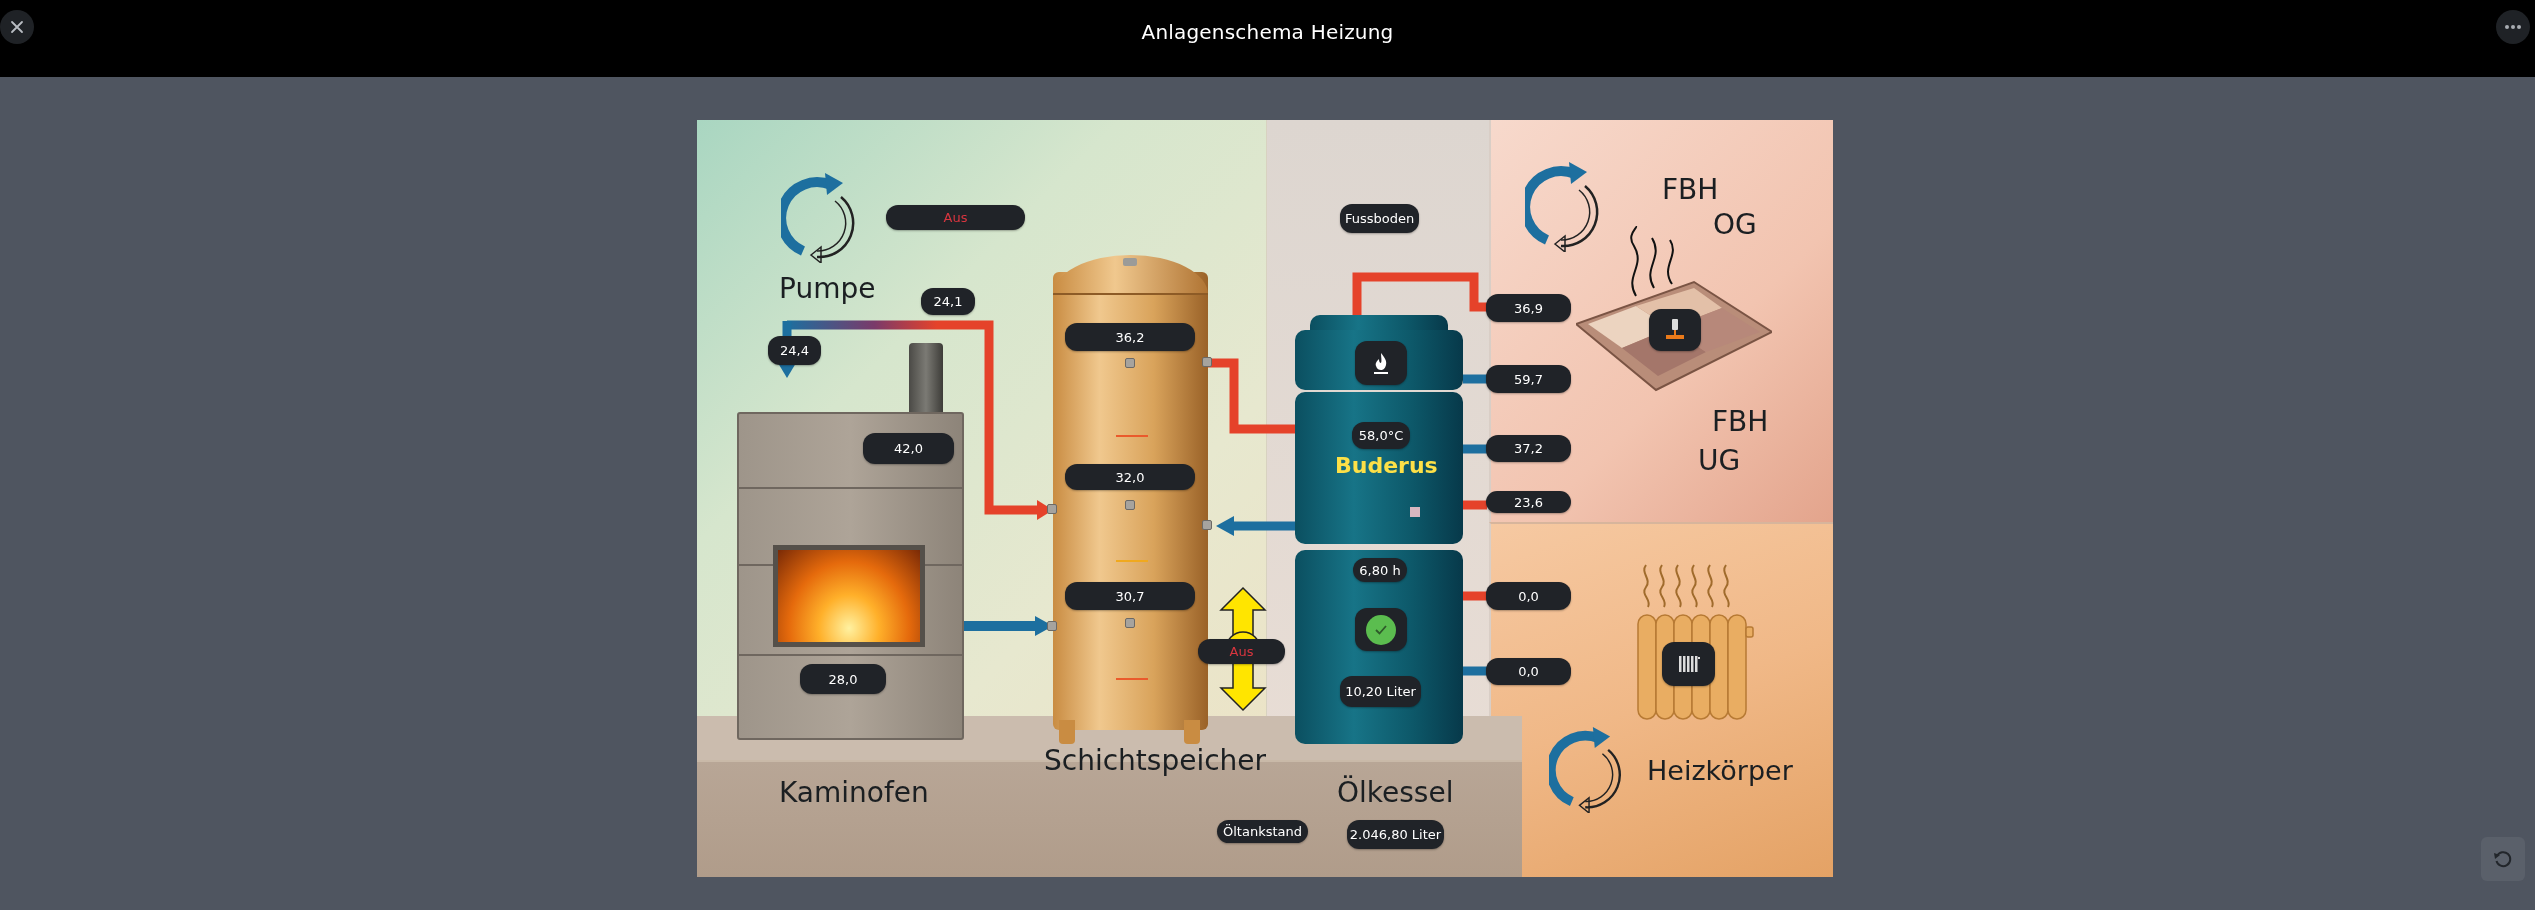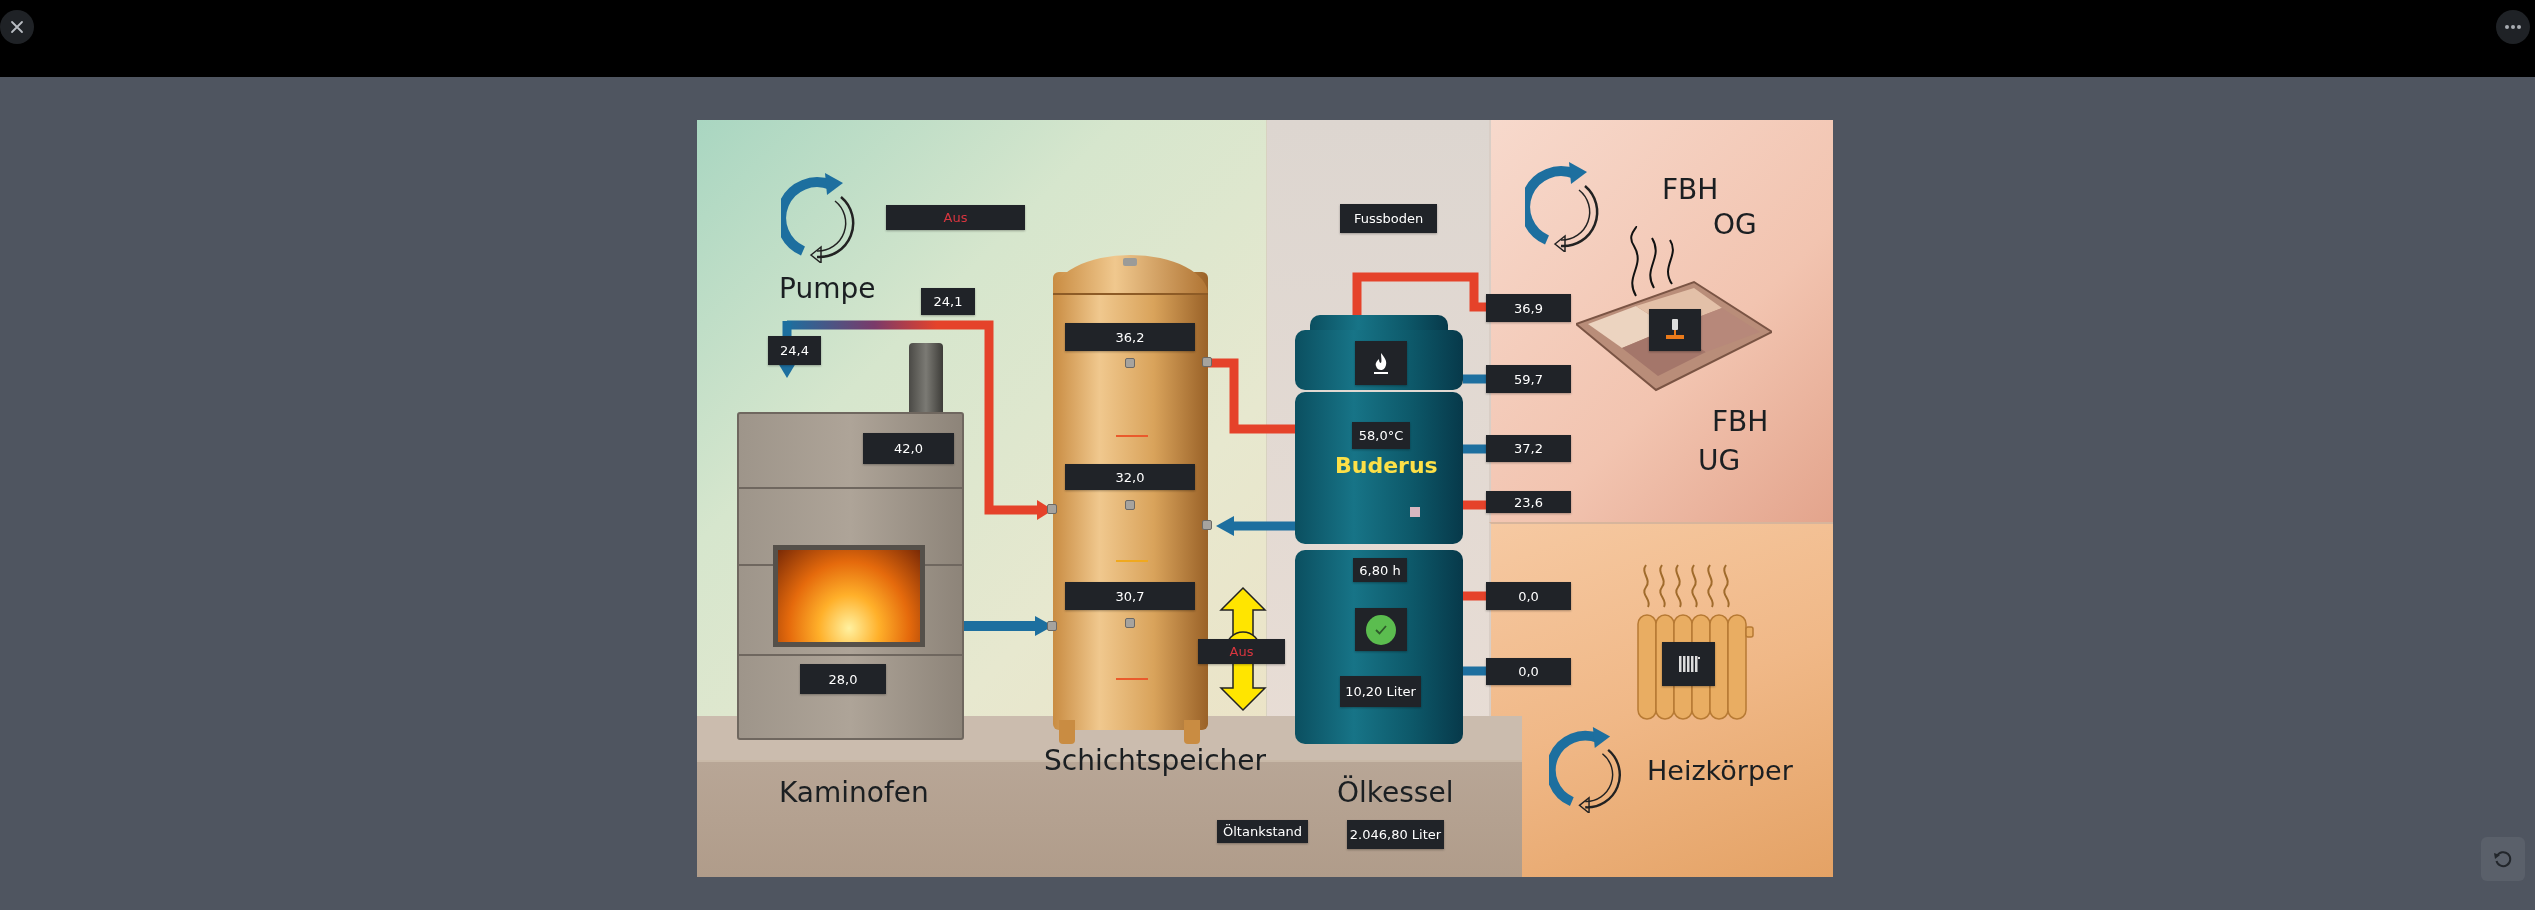--- a/index.html
+++ b/index.html
@@ -10,21 +10,21 @@
   .reset-btn{position:absolute;left:2481px;top:837px;width:44px;height:44px;border-radius:6px;background:#5a606a;display:flex;align-items:center;justify-content:center;cursor:pointer}
 
   .scene{position:absolute;left:697px;top:120px;width:1136px;height:757px;overflow:hidden}
   .bg-left{position:absolute;left:0;top:0;width:569px;height:640px;background:linear-gradient(135deg,#a9d6c1 0%,#d6e6cd 35%,#e7e8cf 70%,#ece3c6 100%)}
   .bg-mid{position:absolute;left:569px;top:0;width:223px;height:640px;background:linear-gradient(180deg,#ddd6d0 0%,#e8ddd5 100%);border-left:1px solid #d8d2c0}
   .bg-right-top{position:absolute;left:792px;top:0;width:344px;height:402px;background:linear-gradient(135deg,#f7d9cc 0%,#f2c4b0 60%,#e3a48c 100%);border-left:2px solid #d9cec6}
   .bg-right-bot{position:absolute;left:792px;top:402px;width:344px;height:355px;background:linear-gradient(160deg,#f6c9a2 0%,#f0b887 50%,#e4a265 100%);border-top:2px solid #d7b59c;border-left:2px solid #d9cec6}
   .floor{position:absolute;left:0;top:596px;width:825px;height:44px;background:#cbbcae}
   .ledge{position:absolute;left:0;top:640px;width:825px;height:117px;background:linear-gradient(180deg,#b8a696 0%,#b09c8a 100%);border-top:2px solid #c9b9a8}
 
-  .dbox{position:absolute;background:#202328;border-radius:0;color:#fff;font-size:13px;display:flex;align-items:center;justify-content:center;box-shadow:0 1px 2px rgba(0,0,0,.3)}
+  .dbox{position:absolute;background:#202328;border-radius:12px;color:#fff;font-size:13px;display:flex;align-items:center;justify-content:center;box-shadow:0 1px 2px rgba(0,0,0,.3)}
   .dbox.red{color:#d9353f}
   .label{position:absolute;color:#1b1f22;white-space:nowrap}
   .big{font-size:28px}
 
   .stove{position:absolute;left:40px;top:292px;width:227px;height:328px;background:linear-gradient(90deg,#9e958a,#aea498 50%,#8d8479);border:2px solid #6f675f;border-radius:3px}
   .stove .band{position:absolute;left:0;right:0;height:2px;background:#6f675f}
   .chimney{position:absolute;left:212px;top:223px;width:34px;height:70px;background:linear-gradient(90deg,#4b4a46,#7b7a74 50%,#3d3c38);border-radius:4px 4px 0 0}
   .firewin{position:absolute;left:76px;top:425px;width:152px;height:102px;background:#3b3732;border:5px solid #55504a;overflow:hidden}
   .firewin .fire{position:absolute;inset:0;background:radial-gradient(ellipse at 50% 85%,#fff1a0 0%,#ffb02a 30%,#e56a0c 60%,#7a2a06 100%)}
 
@@ -41,20 +41,21 @@
 </style>
 </head>
 <body>
 
 <div class="topbar">
   <div class="round-btn" style="left:0px;top:10px">
     <svg width="14" height="14" viewBox="0 0 14 14">
         <path d="M2 2L12 12M12 2L2 12" stroke="#b8bcc2" stroke-width="1.8" stroke-linecap="round"></path>
       </svg>
   </div>
+  <div class="title">Anlagenschema Heizung</div>
   <div class="round-btn" style="left:2496px;top:10px">
     <svg width="18" height="6" viewBox="0 0 18 6">
         <circle cx="3" cy="3" r="2" fill="#a8acb2"></circle>
         <circle cx="9" cy="3" r="2" fill="#a8acb2"></circle>
         <circle cx="15" cy="3" r="2" fill="#a8acb2"></circle>
       </svg>
   </div>
 </div>
 
 <div class="scene">
@@ -140,21 +141,21 @@
   <div class="dbox" style="left:368px;top:344px;width:130px;height:26px">32,0</div>
   <div class="dbox" style="left:368px;top:462px;width:130px;height:28px">30,7</div>
 
   <svg style="position:absolute;left:521px;top:466px" width="50" height="126" viewBox="0 0 50 126">
     <polygon points="25,2 47,24 35,24 35,50 15,50 15,24 3,24" fill="#ffe500" stroke="#222" stroke-width="1.5"></polygon>
     <circle cx="25" cy="63" r="17" fill="#ffe500" stroke="#222" stroke-width="1.5"></circle>
     <polygon points="25,124 47,102 35,102 35,76 15,76 15,102 3,102" fill="#ffe500" stroke="#222" stroke-width="1.5"></polygon>
   </svg>
   <div class="dbox red" style="left:501px;top:519px;width:87px;height:25px">Aus</div>
 
-  <div class="dbox" style="left:643px;top:84px;width:97px;height:29px">Fussboden</div>
+  <div class="dbox" style="left:643px;top:84px;width:79px;height:29px">Fussboden</div>
 
   <div class="boiler" style="left:613px;top:195px;width:138px;height:20px;border-radius:10px 10px 0 0"></div>
   <div class="boiler" style="left:598px;top:210px;width:168px;height:60px"></div>
   <div class="boiler" style="left:598px;top:272px;width:168px;height:152px"></div>
   <div class="boiler" style="left:598px;top:430px;width:168px;height:194px"></div>
   <div class="dbox" style="left:658px;top:221px;width:52px;height:44px">
     <svg width="18" height="24" viewBox="0 0 18 24">
         <path d="M9 2 C13 7 15 10 14 14 C13 18 11 19 9 19 C7 19 5 18 4 15 C3 12 5 10 7 8 C7 11 8 12 9 12 C10 10 9 6 9 2Z" fill="#fff"></path>
         <rect x="2" y="21" width="14" height="2" fill="#fff"></rect>
       </svg>

